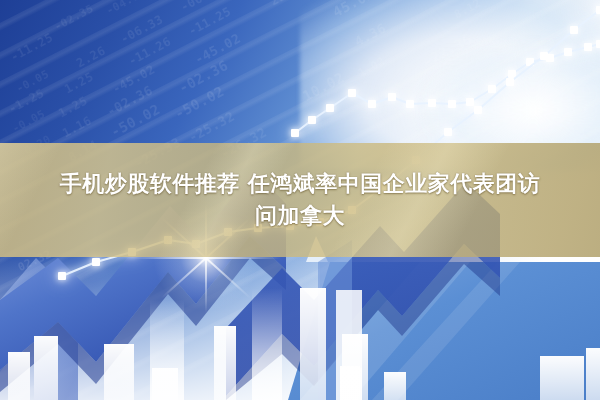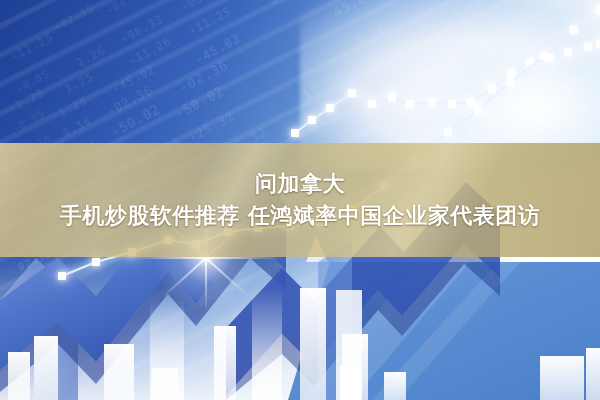--- a/index.html
+++ b/index.html
@@ -397,17 +397,17 @@
   </div>
 
   <div class="gold-band"></div>
   <div class="gold-sheen">
     <i style="left:-40px; top:-60px; width:120px; height:300px; transform:rotate(28deg);"></i>
     <i style="left:260px; top:-80px; width:70px; height:320px; transform:rotate(28deg);"></i>
     <i style="left:430px; top:-80px; width:110px; height:320px; transform:rotate(28deg);"></i>
   </div>
 
   <div class="title-wrap">
+    <div class="title-line">手机炒股软件推荐 任鸿斌率中国企业家代表团访</div>
     <div class="title-line">问加拿大</div>
-    <div class="title-line">手机炒股软件推荐 任鸿斌率中国企业家代表团访</div>
   </div>
 
 </div>
 
 </body></html>

